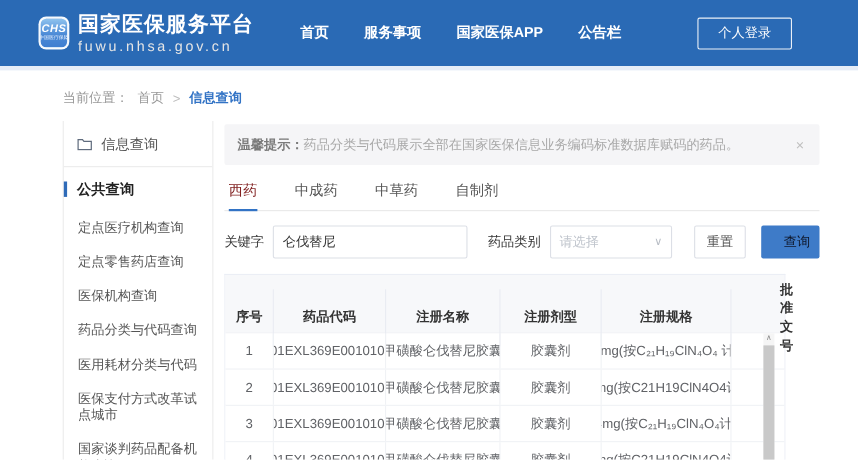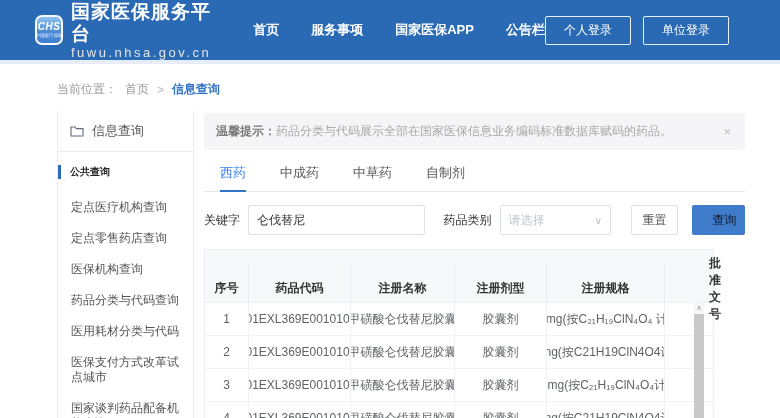--- a/index.html
+++ b/index.html
@@ -34,38 +34,38 @@
   .breadcrumb .bc-current { color:#3273c5; font-weight:bold; cursor:pointer; }
 
   
   .content { display:flex; padding-left:57px; align-items:flex-start; }
 
   
   .sidebar { width:137px; border-left:1px solid #ececec; border-right:1px solid #ececec; flex-shrink:0; }
   .side-root { display:flex; align-items:center; gap:8px; height:42px; padding-left:12px;
     font-size:13px; color:#555; border-bottom:1px solid #ececec; cursor:pointer; }
   .side-root svg { flex-shrink:0; }
-  .side-section { display:flex; align-items:center; height:40px; font-size:10px; color:#222;
+  .side-section { display:flex; align-items:center; height:40px; font-size:13px; color:#222;
     font-weight:bold; cursor:pointer; }
   .side-section .bar { width:3px; height:14px; background:#2f6bb8; margin-right:9px; }
   .side-items { padding-bottom:8px; }
   .side-item { font-size:12px; color:#555; padding:8px 6px 8px 13px; line-height:15px; cursor:pointer; }
 
   
   .main { flex:1; margin-left:10px; max-width:541px; padding-top:3px; }
 
   .notice { background:#f5f5f7; border-radius:2px; display:flex; align-items:center;
     padding:10px 12px; font-size:12px; margin-bottom:4px; }
   .notice .n-prefix { color:#7a7a7a; font-weight:bold; white-space:nowrap; }
   .notice .n-text { color:#a8a8a8; flex:1; }
   .notice .n-close { color:#bfbfbf; font-size:13px; cursor:pointer; padding:0 2px; }
 
   .tabs { display:flex; gap:34px; border-bottom:1px solid #e8e8e8; padding:10px 4px 0 4px; font-size:13px; }
   .tab { color:#555; padding-bottom:9px; cursor:pointer; position:relative; }
-  .tab.active { color:#3b82f6;margin-left:12px; }
+  .tab.active { color:#7f1d1d; }
   .tab.active::after { content:""; position:absolute; left:0; right:0; bottom:-1px; height:2px; background:#3273c5; }
 
   .form-row { display:flex; align-items:center; margin:13px 0 14px 0; font-size:12px; }
   .f-label { color:#333; margin-right:8px; white-space:nowrap; }
   .f-input { width:188px; height:30px; border:1px solid #dcdfe6; border-radius:2px;
     padding:0 8px; font-size:12px; color:#333; font-family:inherit; }
   .f-select { width:118px; height:30px; border:1px solid #dcdfe6; border-radius:2px; margin-right:20px;
     display:flex; align-items:center; justify-content:space-between; padding:0 8px; cursor:pointer; }
   .f-select .ph { color:#bfc4cc; }
   .f-select .chev { color:#b7bcc4; font-size:10px; }
@@ -118,21 +118,20 @@
 
     <div class="nav-item">首页</div>
         <div class="nav-item">服务事项</div>
         <div class="nav-item">国家医保APP</div>
         <div class="nav-item">公告栏</div>
       </div>
     <div class="header-spacer"></div>
     <div class="login-btns">
 
     <button class="login-btn">个人登录</button>
-        <button class="login-btn">单位登录</button>
       </div>
   </div>
   <div class="header-shadow"></div>
 
   <div class="breadcrumb">
     <span>当前位置：</span>
     <span class="bc-home">首页</span>
     <span class="bc-sep">&gt;</span>
     <span class="bc-current">信息查询</span>
   </div>

